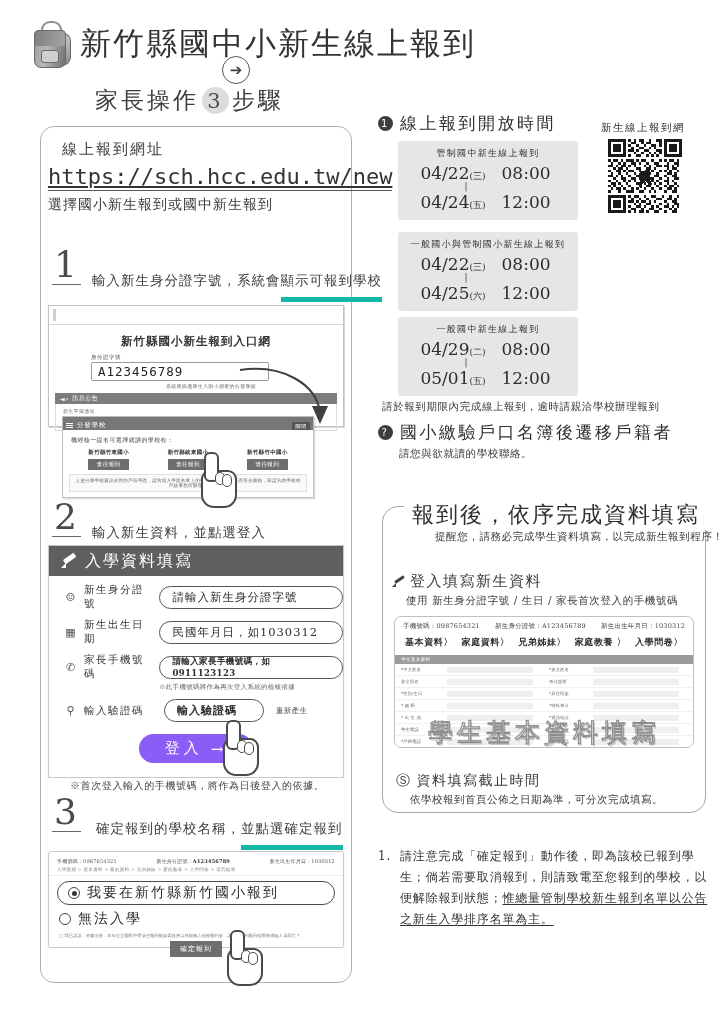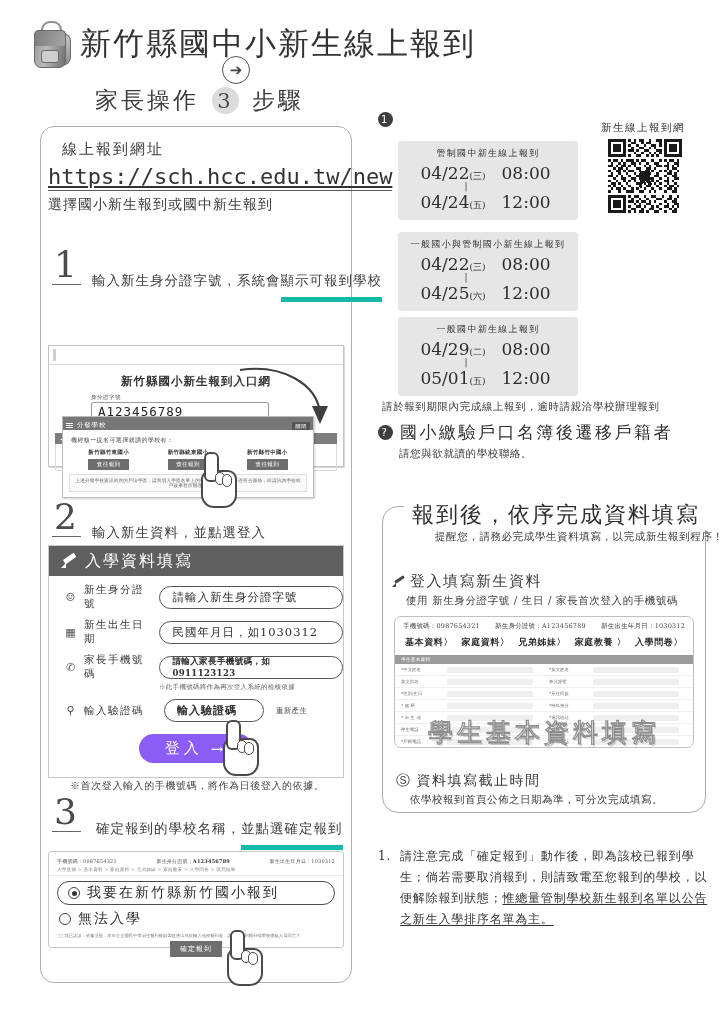--- a/index.html
+++ b/index.html
@@ -22,40 +22,40 @@
   .bag-flap{position:absolute;left:4px;top:10px;width:30px;height:15px;border-radius:5px 5px 2px 2px;
             background:linear-gradient(100deg,#7f7f7f,#a5a5a5);border:1.5px solid #6a6a6a;border-bottom:none;}
   .bag-strap{position:absolute;left:11px;top:1px;width:17px;height:16px;border:2.5px solid #8e8e8e;
              border-bottom:none;border-radius:9px 9px 0 0;}
   .bag-pocket{position:absolute;left:11px;top:30px;width:16px;height:11px;border:1.4px solid #6a6a6a;
               border-radius:3px;background:#cfcfcf;}
   .bag-side{position:absolute;left:31px;top:13px;width:9px;height:31px;border-radius:0 8px 9px 0;
             background:linear-gradient(180deg,#c9c9c9,#8d8d8d);border:1.4px solid #6a6a6a;border-left:none;}
   .title{font-size:31px;letter-spacing:2px;color:#333;white-space:nowrap;}
   .subtitle{position:absolute;left:95px;top:85px;font-size:23px;letter-spacing:3px;color:#3c3c3c;
-            display:flex;align-items:center;gap:13px;white-space:nowrap;}
+            display:flex;align-items:center;gap:3px;white-space:nowrap;}
   .circle3{display:inline-flex;align-items:center;justify-content:center;width:27px;height:27px;
            border-radius:50%;background:#dcdcdc;color:#4a4a4a;font-size:21px;font-family:"DejaVu Serif",serif;}
 
   
   .left-card{position:absolute;left:40px;top:126px;width:310px;height:855px;
              border:1px solid #b0b0b0;border-radius:14px;background:#fff;}
   .l-url-label{position:absolute;left:62px;top:140px;font-size:15px;letter-spacing:2px;}
   .l-url{position:absolute;left:48px;top:164px;font-size:22px;font-family:"DejaVu Sans Mono","Liberation Mono",monospace;
          color:#333;border-bottom:1.6px solid #555;padding-bottom:1px;letter-spacing:0px;}
   .l-url-note{position:absolute;left:48px;top:196px;font-size:14px;letter-spacing:1px;}
 
   .step-num{position:absolute;font-size:36px;font-family:"DejaVu Serif",serif;color:#4a4a4a;
             border-bottom:1.4px solid #666;line-height:0.95;padding:0 4px 2px 2px;}
   .step-txt{position:absolute;font-size:13.5px;letter-spacing:1px;}
   .u-line{border-bottom:5px solid #14b8a6;padding-bottom:9px;}
 
   
   .mock1{position:absolute;left:48px;top:305px;width:294px;height:120px;background:#fff;
-         border:1px solid #c3c3c3;box-shadow:1px 1px 0 #d8d8d8;margin-top:40px;}
+         border:1px solid #c3c3c3;box-shadow:1px 1px 0 #d8d8d8;}
   .mock1-top{height:18px;border-bottom:1px solid #d8d8d8;}
   .mock1-tab{position:absolute;left:4px;top:3px;width:3px;height:12px;background:#cfcfcf;}
   .m1-title{text-align:center;font-size:11.5px;font-weight:bold;letter-spacing:1px;margin-top:9px;color:#333;}
   .m1-flabel{font-size:5.5px;color:#555;margin:5px 0 1px 42px;letter-spacing:.5px;}
   .m1-input{margin-left:42px;width:170px;height:17px;border:1px solid #9a9a9a;border-radius:2px;
             background:#fff;font-size:12.5px;font-family:"DejaVu Sans Mono",monospace;
             display:flex;align-items:center;padding-left:6px;color:#222;letter-spacing:1px;}
   .m1-hint{font-size:5px;color:#666;text-align:center;margin:2px 0 0 30px;letter-spacing:.3px;}
   .m1-bar{margin:4px 6px 0 6px;height:11px;background:#7d7d7d;color:#fff;font-size:6px;
           display:flex;align-items:center;padding-left:5px;gap:3px;letter-spacing:.5px;}
@@ -362,20 +362,21 @@
 
   <div class="hand" style="left:222px;top:930px;">
     <div class="palm"></div>
       <div class="finger"></div>
       <div class="k1"></div>
       <div class="k2"></div>
   </div>
 
   <div class="sec-title" style="left:378px;top:112px;">
     <span class="bullet">1</span>
+    <span>線上報到開放時間</span>
   </div>
 
   <div class="qr-label">新生線上報到網</div>
   <svg class="qr" viewBox="0 0 29 29" shape-rendering="crispEdges">
     <rect width="29" height="29" fill="#fff"></rect>
     <g fill="#1a1a1a">
       <rect x="0" y="0" width="7" height="7"></rect>
         <rect x="1" y="1" width="5" height="5" fill="#fff"></rect>
         <rect x="2" y="2" width="3" height="3"></rect>
       <rect x="22" y="0" width="7" height="7"></rect>

